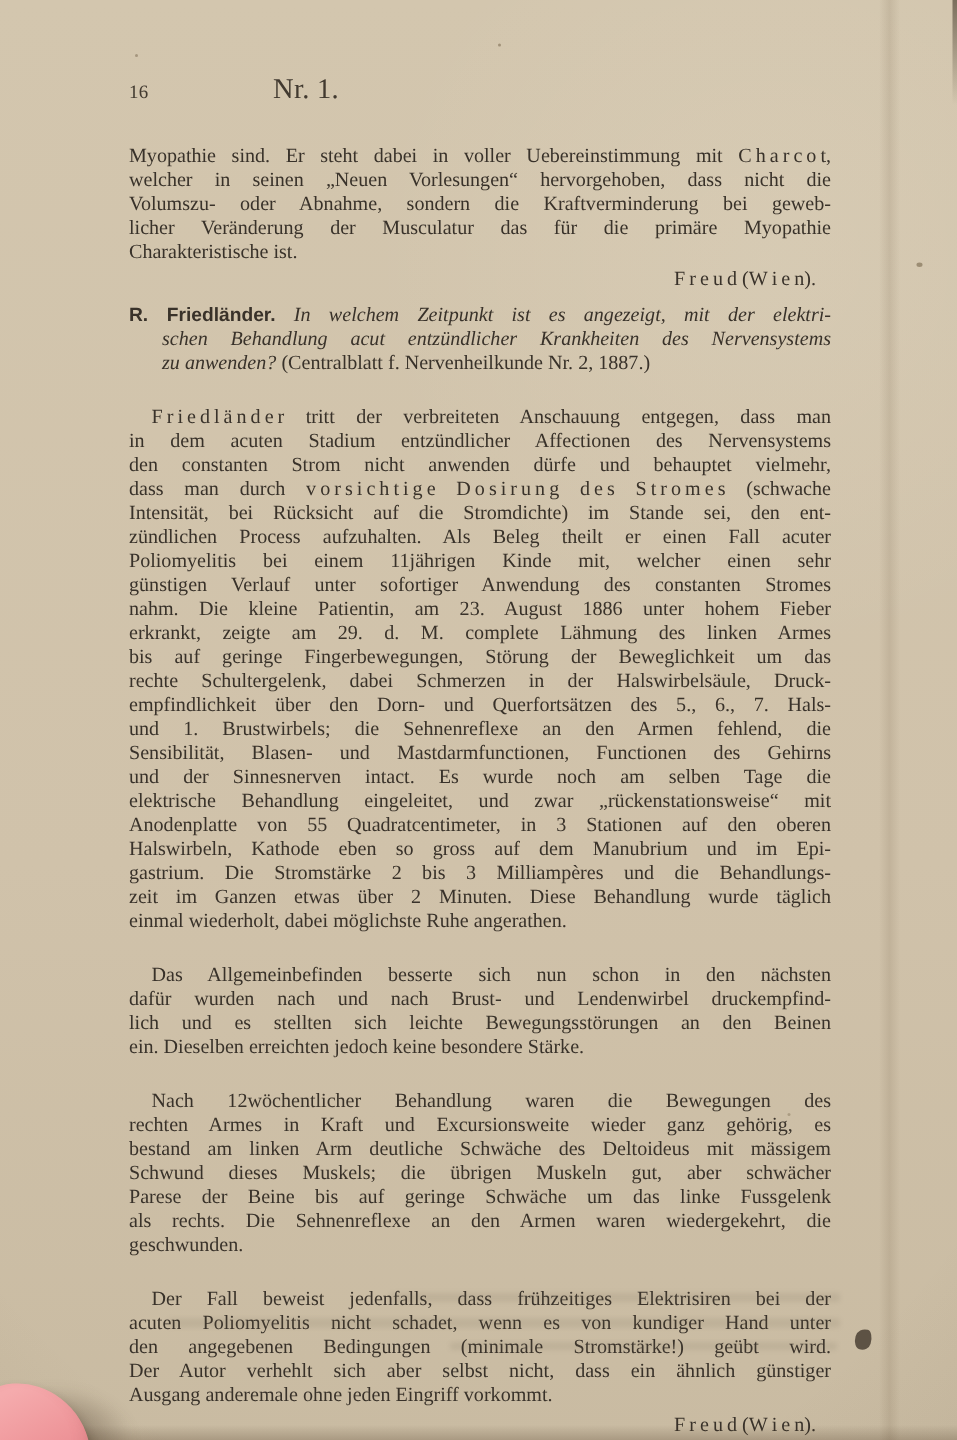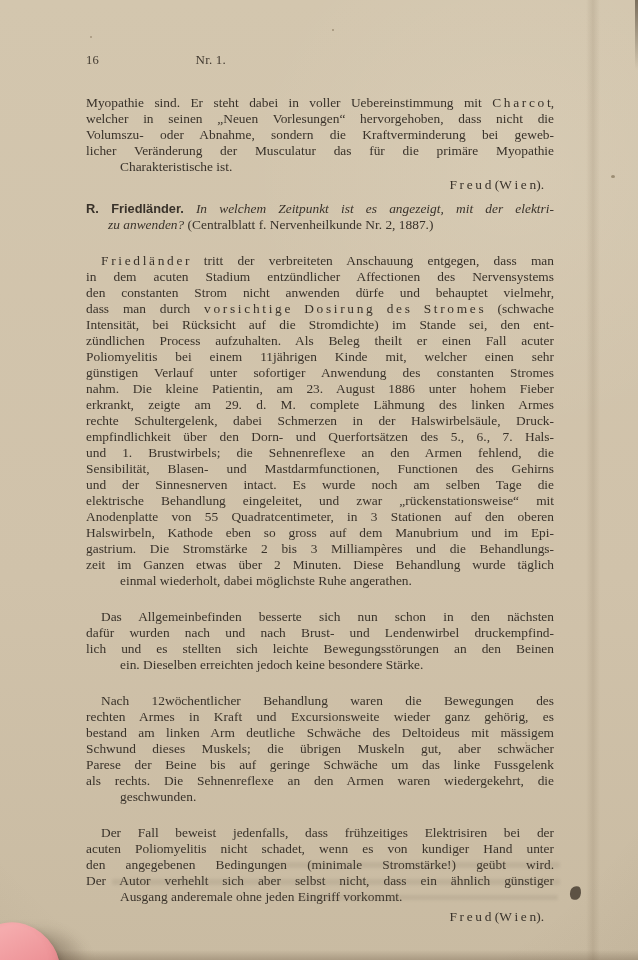--- a/index.html
+++ b/index.html
@@ -11,23 +11,23 @@
     background:
       radial-gradient(90px 70px at 0% 102%, rgba(45,30,20,.45), rgba(45,30,20,0) 70%),
       radial-gradient(130% 115% at 48% 42%, rgba(0,0,0,0) 55%, rgba(75,58,35,.20) 100%),
       radial-gradient(60% 40% at 80% 18%, rgba(255,250,235,.10), rgba(255,250,235,0) 70%),
       linear-gradient(180deg,#d3c6ae 0%,#d0c2aa 60%,#c9bba2 100%);
   }
   .inner{position:absolute;left:86px;top:52px;width:468px;font-size:13.4px;line-height:16px;}
   .hdr{display:flex;align-items:baseline;margin-bottom:27px;font-size:12.6px;letter-spacing:.2px;color:#423a30;}
   .hdr .pno{width:70px;text-align:left;}
   .hdr .jtitle{flex:1;text-align:center;}
-  .hdr .ino{width:70px;text-align:right;font-size:13px;}
+  .hdr .ino{width:70px;text-align:right;font-size:19px;}
   .tline{text-align:justify;text-align-last:justify;text-justify:inter-word;}
-  .para .tline:last-child{text-align-last:left;margin-left:34px;}
+  .para .tline:last-child{text-align-last:left;}
   .para.indent .tline:first-child{text-indent:15px;margin-top:20px;}
   .sig{text-align:right;padding-right:10px;}
   .sig.prev{margin:2px 0 8px 0;}
   .sig.end{margin-top:4px;}
   .heading{margin-bottom:0;}
   .h1line{text-align:justify;text-align-last:justify;}
   .hcont{padding-left:22px;text-align:justify;text-align-last:justify;}
   .hcont.hlast{text-align-last:left;}
   .rname{font-family:"Liberation Sans", sans-serif;font-weight:bold;font-size:12.8px;}
   .rtitle{font-style:italic;}
@@ -77,37 +77,39 @@
         <div class="tline">licher Veränderung der Musculatur das für die primäre Myopathie</div>
         <div class="tline">Charakteristische ist.</div>
       </div>
     <div class="sig prev">F r e u d  (W i e n).</div>
 
     <div class="heading">
       <div class="h1line">
         <span class="rname">R. Friedländer.</span>
         <span class="rtitle">In welchem Zeitpunkt ist es angezeigt, mit der elektri-</span>
       </div>
+      <div class="hcont rtitle">schen Behandlung acut entzündlicher Krankheiten des Nervensystems</div>
       <div class="hcont hlast">
         <span class="rtitle">zu anwenden?</span>
         <span class="rcite">(Centralblatt f. Nervenheilkunde Nr. 2, 1887.)</span>
       </div>
     </div>
 
     <div class="para indent">
         <div class="tline">F r i e d l ä n d e r tritt der verbreiteten Anschauung entgegen, dass man</div>
         <div class="tline">in dem acuten Stadium entzündlicher Affectionen des Nervensystems</div>
         <div class="tline">den constanten Strom nicht anwenden dürfe und behauptet vielmehr,</div>
         <div class="tline">dass man durch v o r s i c h t i g e D o s i r u n g d e s S t r o m e s (schwache</div>
         <div class="tline">Intensität, bei Rücksicht auf die Stromdichte) im Stande sei, den ent-</div>
         <div class="tline">zündlichen Process aufzuhalten. Als Beleg theilt er einen Fall acuter</div>
         <div class="tline">Poliomyelitis bei einem 11jährigen Kinde mit, welcher einen sehr</div>
         <div class="tline">günstigen Verlauf unter sofortiger Anwendung des constanten Stromes</div>
         <div class="tline">nahm. Die kleine Patientin, am 23. August 1886 unter hohem Fieber</div>
         <div class="tline">erkrankt, zeigte am 29. d. M. complete Lähmung des linken Armes</div>
+        <div class="tline">bis auf geringe Fingerbewegungen, Störung der Beweglichkeit um das</div>
         <div class="tline">rechte Schultergelenk, dabei Schmerzen in der Halswirbelsäule, Druck-</div>
         <div class="tline">empfindlichkeit über den Dorn- und Querfortsätzen des 5., 6., 7. Hals-</div>
         <div class="tline">und 1. Brustwirbels; die Sehnenreflexe an den Armen fehlend, die</div>
         <div class="tline">Sensibilität, Blasen- und Mastdarmfunctionen, Functionen des Gehirns</div>
         <div class="tline">und der Sinnesnerven intact. Es wurde noch am selben Tage die</div>
         <div class="tline">elektrische Behandlung eingeleitet, und zwar „rückenstationsweise“ mit</div>
         <div class="tline">Anodenplatte von 55 Quadratcentimeter, in 3 Stationen auf den oberen</div>
         <div class="tline">Halswirbeln, Kathode eben so gross auf dem Manubrium und im Epi-</div>
         <div class="tline">gastrium. Die Stromstärke 2 bis 3 Milliampères und die Behandlungs-</div>
         <div class="tline">zeit im Ganzen etwas über 2 Minuten. Diese Behandlung wurde täglich</div>

